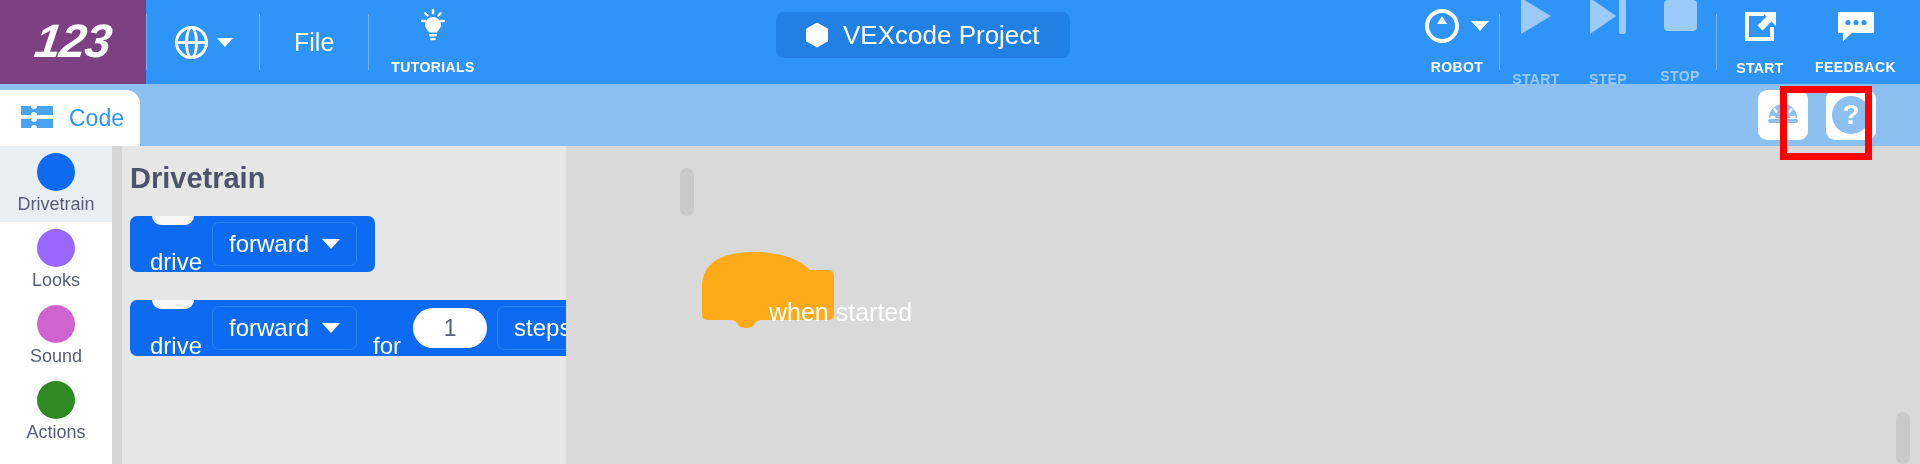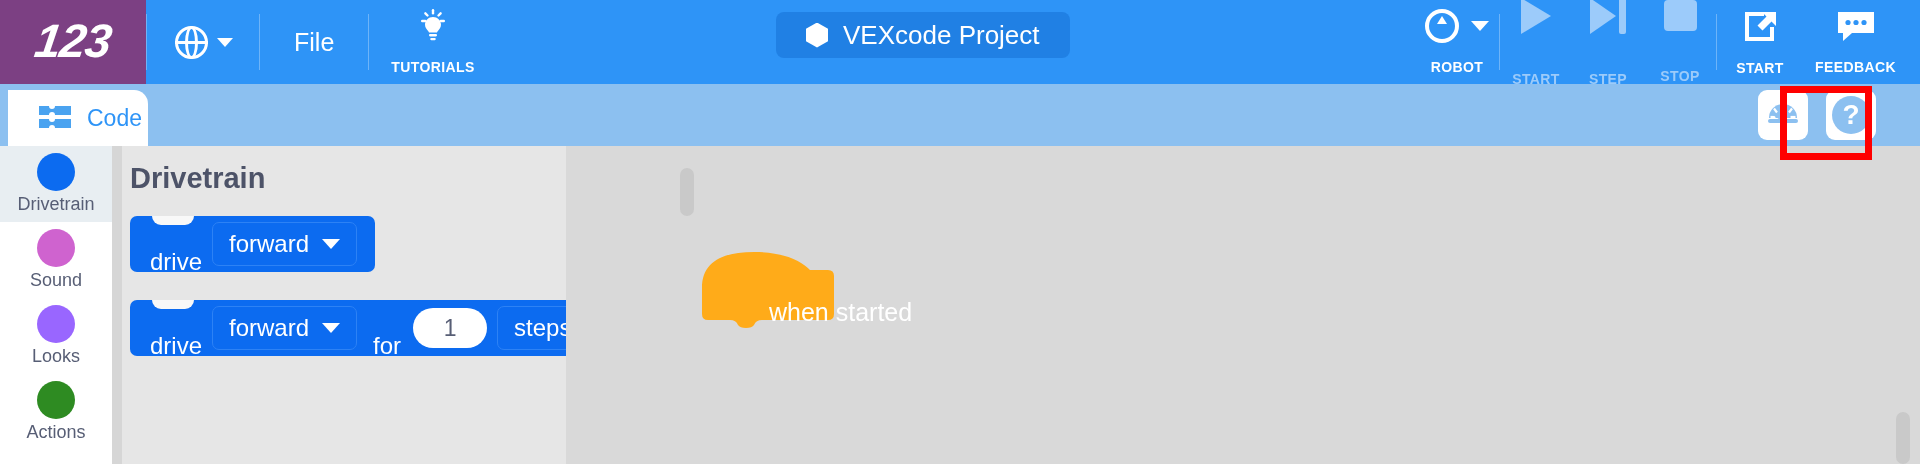--- a/index.html
+++ b/index.html
@@ -223,24 +223,23 @@
   .code-tab {
     position: absolute;
     left: 0; top: 6px;
     width: 140px; height: 56px;
     background: #ffffff;
     border-top-right-radius: 14px;
     border-top-left-radius: 0;
     display: flex;
     align-items: center;
     gap: 12px;
-    padding-left: 29px;
+    padding-left: 19px;
     box-sizing: border-box;
     cursor: pointer;
-    margin-left: 8px;
   }
   .blocks-icon { width: 38px; height: 28px; position: relative; }
   .code-tab-label {
     color: #2e94f7;
     font-size: 23px;
   }
 
   .subbar-right {
     position: absolute;
     right: 44px; top: 0;
@@ -567,26 +566,26 @@
   <div class="red-highlight"></div>
 
   <div class="main">
 
     <div class="cat-sidebar">
       <div class="cat selected">
         <div class="cat-dot" style="background:#0c6bf0"></div>
         <div class="cat-label">Drivetrain</div>
       </div>
       <div class="cat">
+        <div class="cat-dot" style="background:#9966ff"></div>
+        <div class="cat-label">Looks</div>
+      </div>
+      <div class="cat">
         <div class="cat-dot" style="background:#cf63cf"></div>
         <div class="cat-label">Sound</div>
-      </div>
-      <div class="cat">
-        <div class="cat-dot" style="background:#9966ff"></div>
-        <div class="cat-label">Looks</div>
       </div>
       <div class="cat">
         <div class="cat-dot" style="background:#2e8b22"></div>
         <div class="cat-label">Actions</div>
       </div>
     </div>
 
     <div class="palette">
       <div class="dots-cross" style="opacity:.55"></div>
       <div class="palette-scroll-rail"></div>

